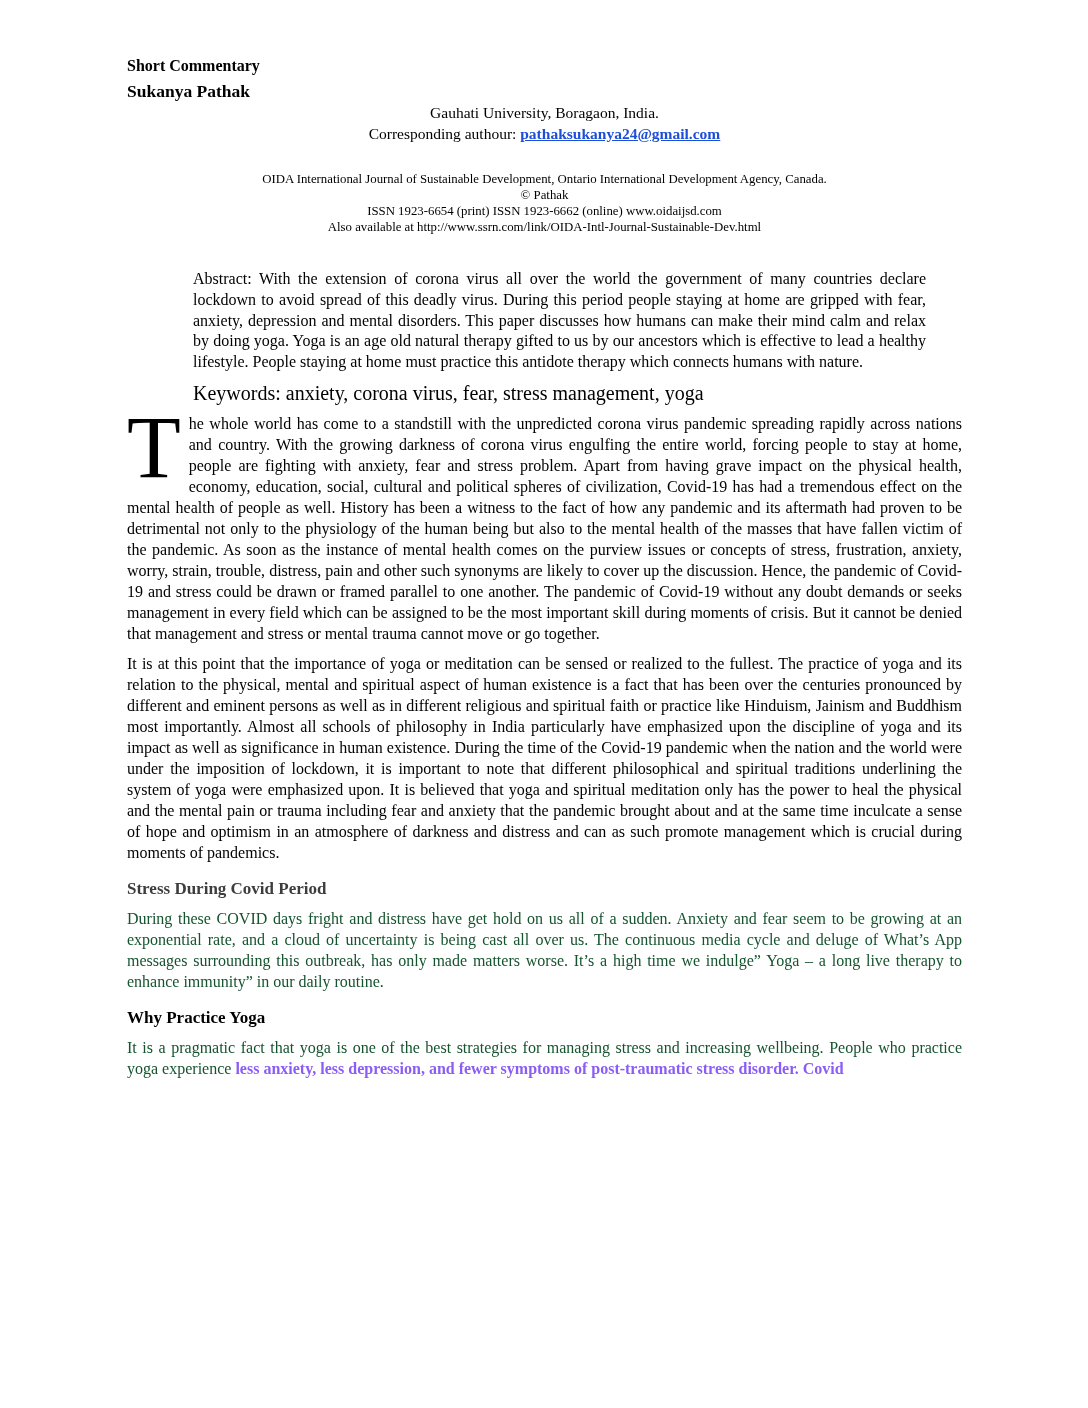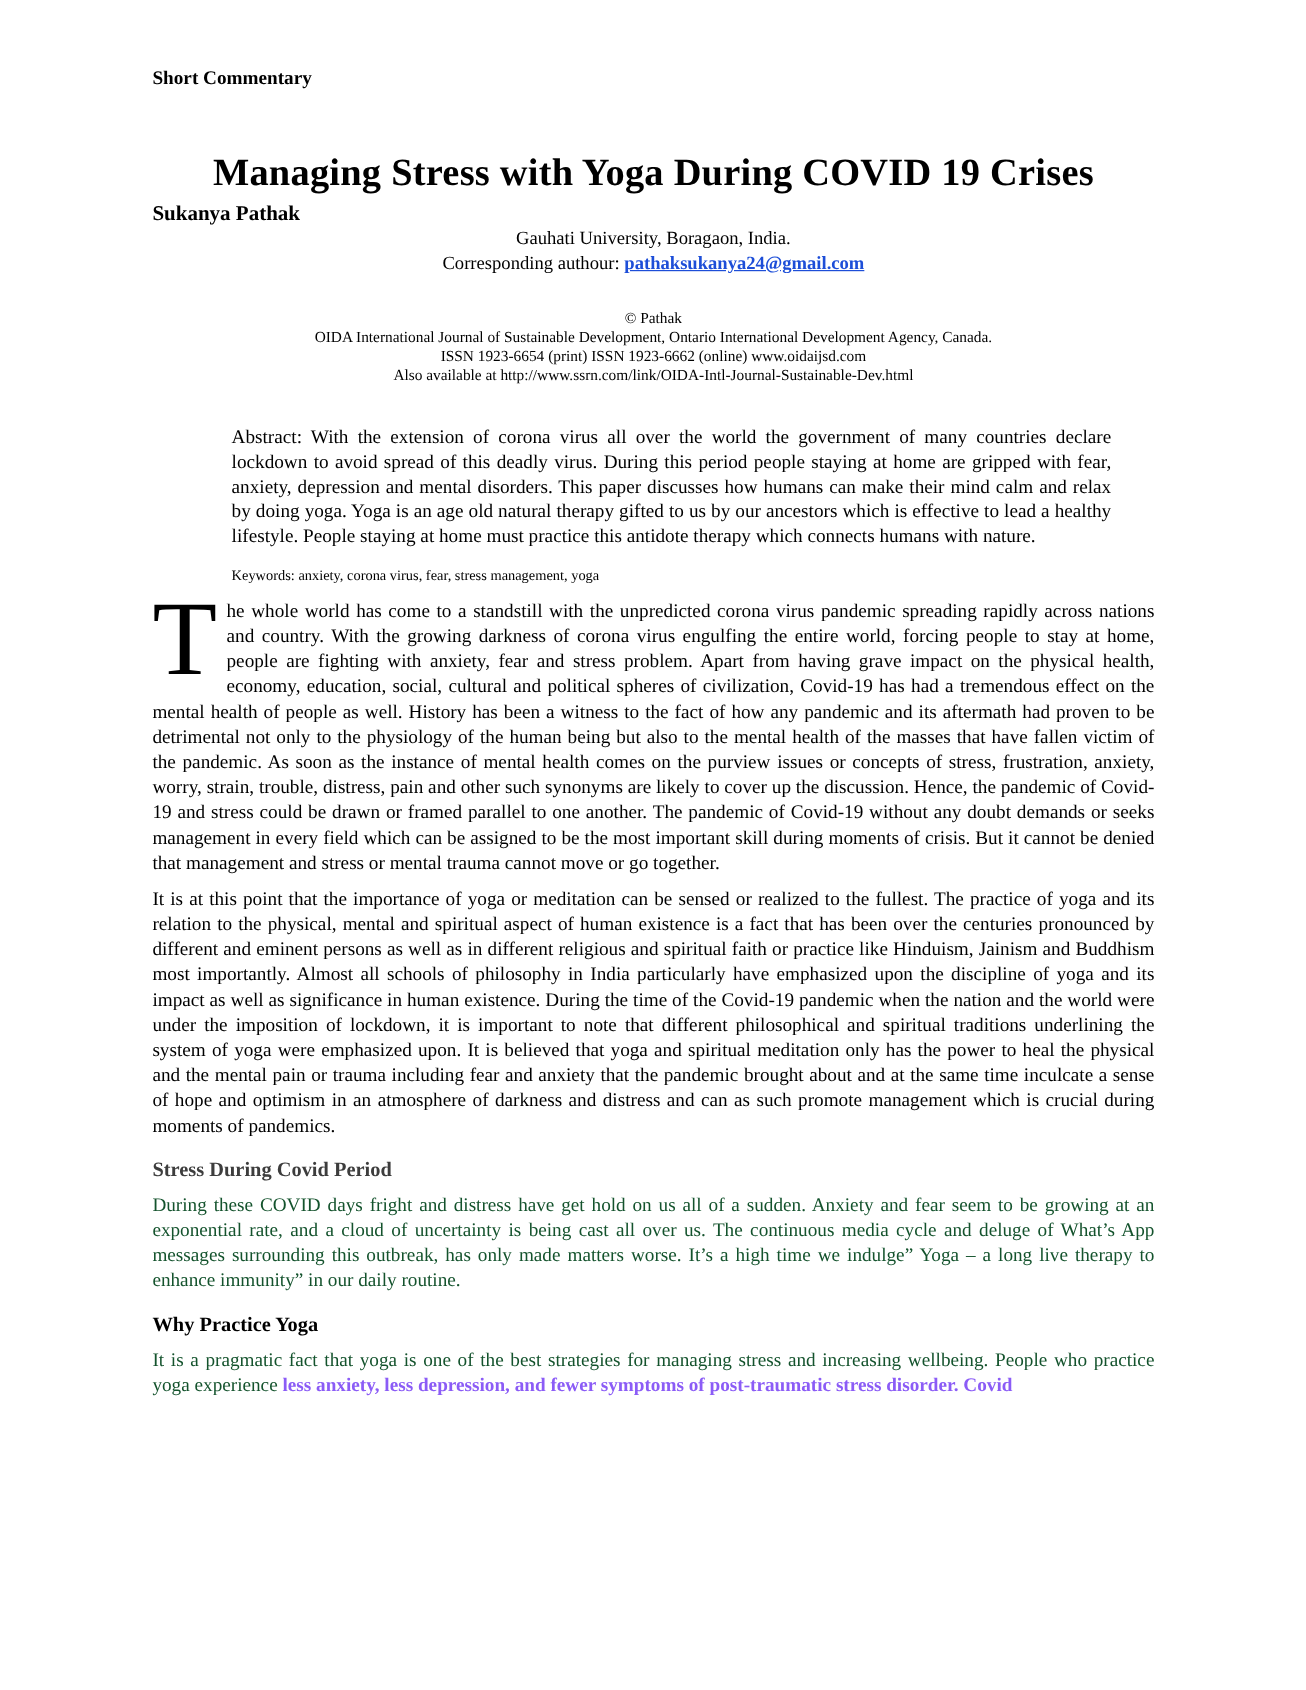--- a/index.html
+++ b/index.html
@@ -28,21 +28,21 @@
   .corresponding { text-align:center; font-size:15.5px; line-height:22px; }
   .email { color:#1d4ed8; font-weight:bold; text-decoration:underline; cursor:pointer; }
   .pubblock { margin-top:26px; text-align:center; font-size:12.8px; line-height:16px; }
   .abstract {
     margin:34px 36px 0 66px;
     text-align:justify;
     font-size:16px;
     line-height:20.8px;
   }
   .abstract b, .keywords b { font-weight:normal; }
-  .keywords { margin:10px 36px 0 66px; font-size:12px; line-height:21px; }
+  .keywords { margin:10px 36px 0 66px; font-size:20px; line-height:21px; }
   .section-heading {
     margin:12px 0 0 0;
     text-align:center;
     font-size:16.5px;
     font-weight:bold;
     line-height:21px;
   }
   .para {
     margin:9px 0 0 0;
     text-align:justify;
@@ -68,31 +68,30 @@
   .emph-run { color:#8b5cf6; font-weight:bold; }
   p { margin-bottom:0; }
 </style>
 </head>
 <body>
 
 <div class="page">
 
   <div class="category">Short Commentary</div>
 
-  <h1 class="title">Managing Stress with Yoga During COVID 19 Crises</h1>
 
   <div class="author">Sukanya Pathak</div>
 
   <div class="affiliation">Gauhati University, Boragaon, India.</div>
 
   <div class="corresponding"><span>Corresponding authour: </span><a class="email">pathaksukanya24@gmail.com</a></div>
 
   <div class="pubblock">
+    <div>OIDA International Journal of Sustainable Development, Ontario International Development Agency, Canada.</div>
     <div>© Pathak</div>
-    <div>OIDA International Journal of Sustainable Development, Ontario International Development Agency, Canada.</div>
     <div>ISSN 1923-6654 (print) ISSN 1923-6662 (online) www.oidaijsd.com</div>
     <div>Also available at http://www.ssrn.com/link/OIDA-Intl-Journal-Sustainable-Dev.html</div>
   </div>
 
   <p class="abstract"><b>Abstract:</b><span> With the extension of corona virus all over the world the government of many countries declare lockdown to avoid spread of this deadly virus. During this period people staying at home are gripped with fear, anxiety, depression and mental disorders. This paper discusses how humans can make their mind calm and relax by doing yoga. Yoga is an age old natural therapy gifted to us by our ancestors which is effective to lead a healthy lifestyle. People staying at home must practice this antidote therapy which connects humans with nature.</span></p>
 
   <p class="keywords"><b>Keywords:</b><span> anxiety, corona virus, fear, stress management, yoga</span></p>
 
 
   <p class="para"><span class="dropcap">T</span><span>he whole world has come to a standstill with the unpredicted corona virus pandemic spreading rapidly across nations and country. With the growing darkness of corona virus engulfing the entire world, forcing people to stay at home, people are fighting with anxiety, fear and stress problem. Apart from having grave impact on the physical health, economy, education, social, cultural and political spheres of civilization, Covid-19 has had a tremendous effect on the mental health of people as well. History has been a witness to the fact of how any pandemic and its aftermath had proven to be detrimental not only to the physiology of the human being but also to the mental health of the masses that have fallen victim of the pandemic. As soon as the instance of mental health comes on the purview issues or concepts of stress, frustration, anxiety, worry, strain, trouble, distress, pain and other such synonyms are likely to cover up the discussion. Hence, the pandemic of Covid-19 and stress could be drawn or framed parallel to one another. The pandemic of Covid-19 without any doubt demands or seeks management in every field which can be assigned to be the most important skill during moments of crisis. But it cannot be denied that management and stress or mental trauma cannot move or go together.</span></p>

